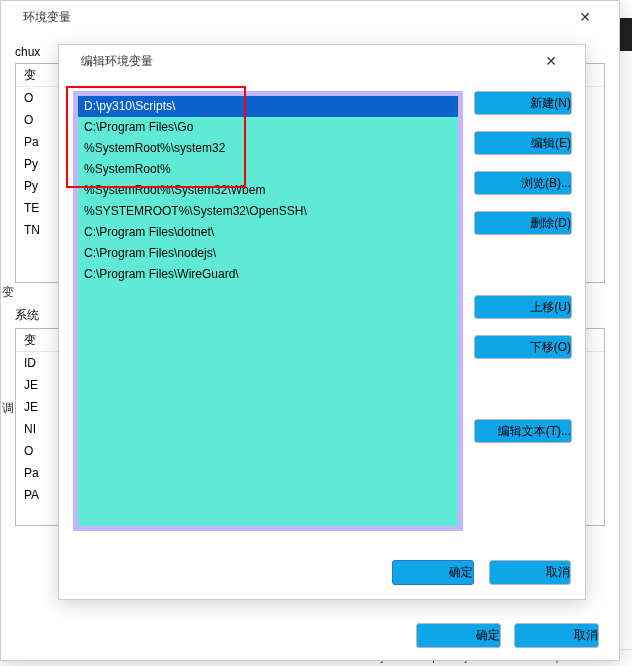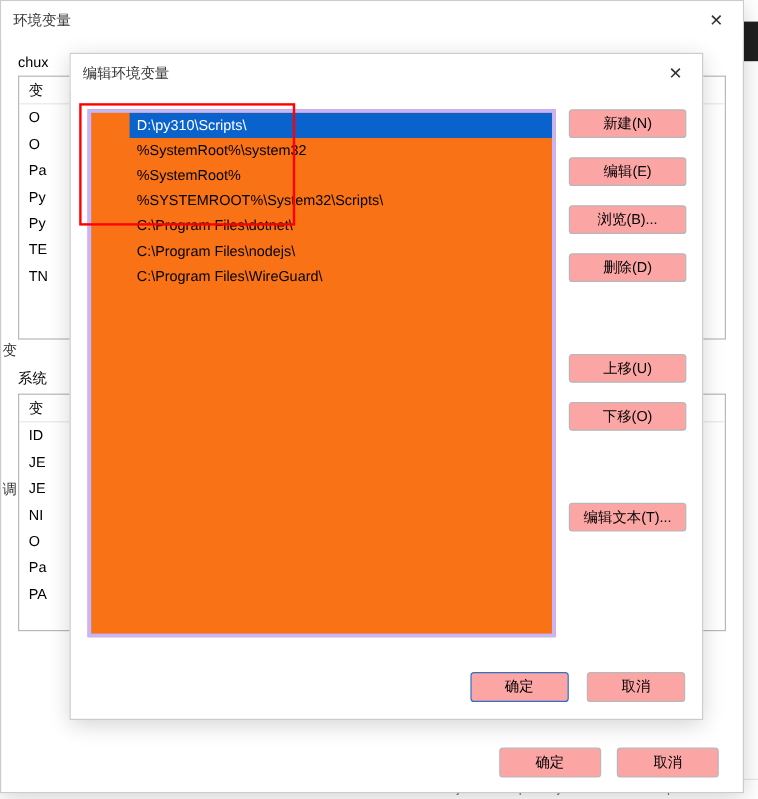--- a/index.html
+++ b/index.html
@@ -19,43 +19,43 @@
     background: #fff;
     border: 1px solid #ccc;
     box-shadow: 0 4px 18px rgba(0,0,0,0.18);
     box-sizing: border-box;
   }
 
   .titlebar {
     height: 32px;
     display: flex;
     align-items: center;
-    padding: 0 10px;
+    padding: 0 22px;
     font-size: 12px;
     color: #333;
     background: #fff;
   }
   .titlebar .title { flex: 1; }
   .titlebar .close {
     width: 24px;
     height: 24px;
     display: flex;
     align-items: center;
     justify-content: center;
     font-size: 14px;
     color: #333;
   }
 
   .btn {
     display: inline-block;
     box-sizing: border-box;
     border: 1px solid #b8b8b8;
-    background: #fca5a5;
+    background: #0ea5e9;
     border-radius: 3px;
-    text-align: center;
+    text-align: right;
     font-size: 12px;
     line-height: 1.2;
     color: #000;
     cursor: default;
     user-select: none;
   }
   .btn.primary { border-color: #2e72c7; }
 
   
   #dlg1 { left: 0; top: 0; width: 620px; height: 661px; }
@@ -103,25 +103,24 @@
   
   #dlg2 { left: 58px; top: 44px; width: 528px; height: 556px; }
   #dlg2 .body { position: relative; width: 100%; height: calc(100% - 32px); }
 
   #list2 {
     position: absolute;
     left: 14px;
     top: 14px;
     width: 390px;
     height: 440px;
-    border: 3px solid #c4b5fd;
-    background: #f97316;
-    box-sizing: border-box;
-    overflow: hidden;
-    padding-left: 32px;
+    border: 5px solid #c4b5fd;
+    background: #5eead4;
+    box-sizing: border-box;
+    overflow: hidden;
   }
   #list2 .row {
     height: 21px;
     line-height: 21px;
     padding-left: 6px;
     font-size: 12px;
     white-space: nowrap;
     overflow: hidden;
     cursor: default;
   }
@@ -236,23 +235,25 @@
 <div style="position:absolute;left:2px;top:400px;font-size:12px;color:#333;">调</div>
 
 <div id="dlg2" class="dialog">
   <div class="titlebar">
     <span class="title">编辑环境变量</span>
     <span class="close">✕</span>
   </div>
   <div class="body">
     <div id="list2">
         <div class="row selected">D:\py310\Scripts\</div>
+        <div class="row">C:\Program Files\Go</div>
         <div class="row">%SystemRoot%\system32</div>
         <div class="row">%SystemRoot%</div>
-        <div class="row">%SYSTEMROOT%\System32\Scripts\</div>
+        <div class="row">%SystemRoot%\System32\Wbem</div>
+        <div class="row">%SYSTEMROOT%\System32\OpenSSH\</div>
         <div class="row">C:\Program Files\dotnet\</div>
         <div class="row">C:\Program Files\nodejs\</div>
         <div class="row">C:\Program Files\WireGuard\</div>
       </div>
 
     <div id="btncol">
       <div class="btn sbtn">新建(N)</div>
       <div class="gap-sm"></div>
       <div class="btn sbtn">编辑(E)</div>
       <div class="gap-sm"></div>

